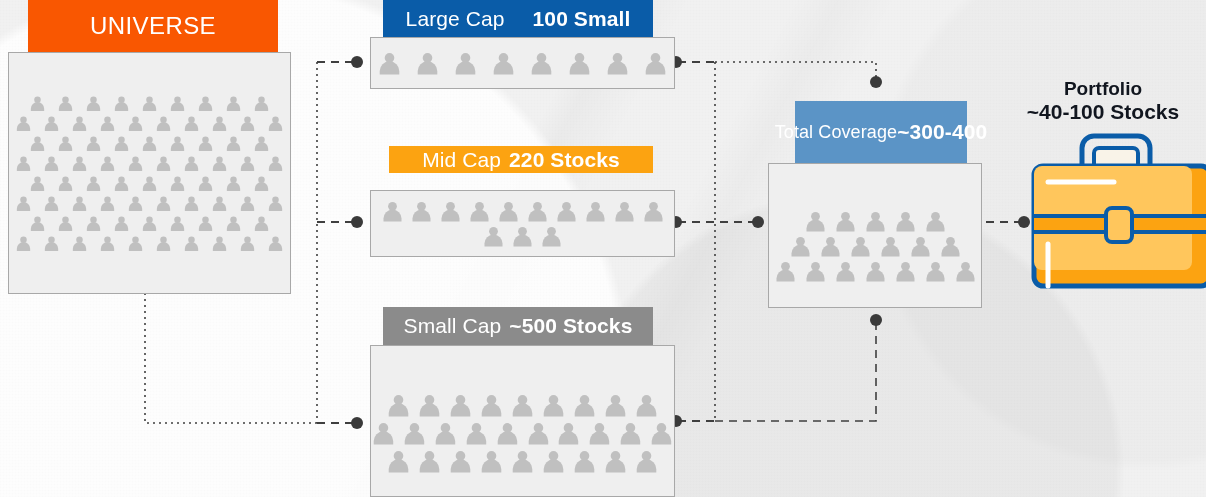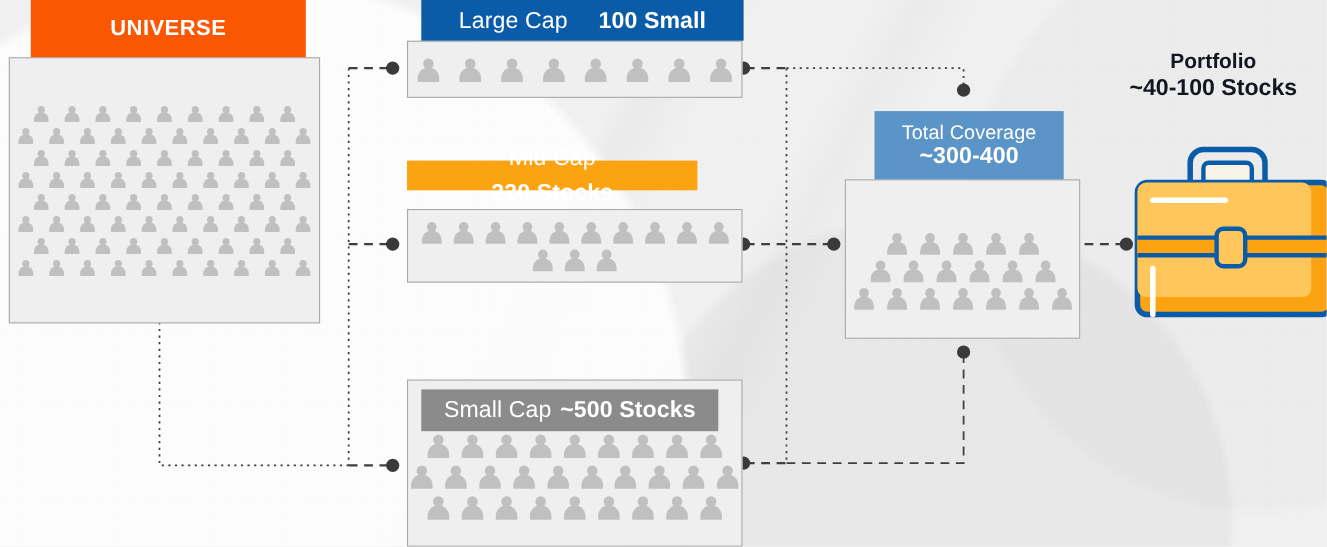--- a/index.html
+++ b/index.html
@@ -29,25 +29,25 @@
 
   
   .panel{position:absolute;background:#efefef;border:1px solid #a8a8a8;box-sizing:border-box;}
 
   .tag{position:absolute;box-sizing:border-box;display:flex;align-items:center;
        justify-content:center;color:#ffffff;white-space:nowrap;letter-spacing:.1px;}
   .tag .lt{font-weight:400;}
   .tag .st{font-weight:700;}
 
   .tag-universe{flex-direction:column;line-height:1.12;}
-  .tag-universe .lt{font-weight:700;font-size:20px;letter-spacing:.4px;}
+  .tag-universe .lt{font-weight:400;font-size:24px;letter-spacing:.4px;}
   .tag-universe .st{font-weight:700;font-size:22px;}
 
   .tag-row{gap:8px;font-size:21px;}
-  .tag-col{flex-direction:column;line-height:1.12;}
+  .tag-col{flex-direction:row;line-height:1.12;}
   .tag-col .lt{font-size:18px;}
   .tag-col .st{font-size:21px;}
 
   
   .people{position:absolute;left:0;top:0;right:0;bottom:0;}
   .prow{display:flex;justify-content:center;}
   .person{display:block;}
 
   
   .pf-label{position:absolute;text-align:center;color:#11161f;line-height:1.15;}
@@ -457,21 +457,21 @@
             <circle cx="12" cy="6.6" r="4.6" fill="#c0c0c0"></circle>
             <path d="M2.6,22.5 v-3.2 a9.4,9.4 0 0 1 18.8,0 v3.2 z" fill="#c0c0c0"></path>
           </svg>
           <svg viewBox="0 0 24 24" width="25" height="25" class="person">
             <circle cx="12" cy="6.6" r="4.6" fill="#c0c0c0"></circle>
             <path d="M2.6,22.5 v-3.2 a9.4,9.4 0 0 1 18.8,0 v3.2 z" fill="#c0c0c0"></path>
           </svg>
         </div>
       </div>
   </div>
-  <div class="tag tag-row" style="left:383px;top:0px;width:293px;height:37px;background:#0a5ca8;gap:28px;">
+  <div class="tag tag-row" style="left:383px;top:0px;width:270px;height:37px;background:#0a5ca8;gap:28px;">
     <span class="lt">Large Cap</span>
     <span class="st">100 Small</span>
   </div>
 
   <div class="panel" style="left:370px;top:190px;width:305px;height:67px;">
     <div class="people" style="display: flex; flex-direction: column; justify-content: center; gap: 2px;">
         <div class="prow" style="gap: 6px;">
           <svg viewBox="0 0 24 24" width="23" height="23" class="person">
             <circle cx="12" cy="6.6" r="4.6" fill="#c0c0c0"></circle>
             <path d="M2.6,22.5 v-3.2 a9.4,9.4 0 0 1 18.8,0 v3.2 z" fill="#c0c0c0"></path>
@@ -522,21 +522,21 @@
             <circle cx="12" cy="6.6" r="4.6" fill="#c0c0c0"></circle>
             <path d="M2.6,22.5 v-3.2 a9.4,9.4 0 0 1 18.8,0 v3.2 z" fill="#c0c0c0"></path>
           </svg>
           <svg viewBox="0 0 24 24" width="23" height="23" class="person">
             <circle cx="12" cy="6.6" r="4.6" fill="#c0c0c0"></circle>
             <path d="M2.6,22.5 v-3.2 a9.4,9.4 0 0 1 18.8,0 v3.2 z" fill="#c0c0c0"></path>
           </svg>
         </div>
       </div>
   </div>
-  <div class="tag tag-row" style="left:370px;top:146px;width:264px;height:27px;background:#fca311;flex-direction:column;">
+  <div class="tag tag-row" style="left:389px;top:146px;width:264px;height:27px;background:#fca311;">
     <span class="lt">Mid Cap</span>
     <span class="st">220 Stocks</span>
   </div>
 
   <div class="panel" style="left:370px;top:345px;width:305px;height:152px;">
     <div class="people" style="padding-top: 24px; box-sizing: border-box; display: flex; flex-direction: column; justify-content: center; gap: 3px;">
         <div class="prow" style="gap: 6px;">
           <svg viewBox="0 0 24 24" width="25" height="25" class="person">
             <circle cx="12" cy="6.6" r="4.6" fill="#c0c0c0"></circle>
             <path d="M2.6,22.5 v-3.2 a9.4,9.4 0 0 1 18.8,0 v3.2 z" fill="#c0c0c0"></path>
@@ -649,21 +649,21 @@
             <circle cx="12" cy="6.6" r="4.6" fill="#c0c0c0"></circle>
             <path d="M2.6,22.5 v-3.2 a9.4,9.4 0 0 1 18.8,0 v3.2 z" fill="#c0c0c0"></path>
           </svg>
           <svg viewBox="0 0 24 24" width="25" height="25" class="person">
             <circle cx="12" cy="6.6" r="4.6" fill="#c0c0c0"></circle>
             <path d="M2.6,22.5 v-3.2 a9.4,9.4 0 0 1 18.8,0 v3.2 z" fill="#c0c0c0"></path>
           </svg>
         </div>
       </div>
   </div>
-  <div class="tag tag-row" style="left:383px;top:307px;width:270px;height:38px;background:#8b8b8b;margin-top:47px;">
+  <div class="tag tag-row" style="left:383px;top:307px;width:270px;height:38px;background:#8b8b8b;">
     <span class="lt">Small Cap</span>
     <span class="st">~500 Stocks</span>
   </div>
 
   <div class="panel" style="left:768px;top:163px;width:214px;height:145px;">
     <div class="people" style="padding-top: 21px; box-sizing: border-box; display: flex; flex-direction: column; justify-content: center; gap: 2px;">
         <div class="prow" style="gap: 7px;">
           <svg viewBox="0 0 24 24" width="23" height="23" class="person">
             <circle cx="12" cy="6.6" r="4.6" fill="#c0c0c0"></circle>
             <path d="M2.6,22.5 v-3.2 a9.4,9.4 0 0 1 18.8,0 v3.2 z" fill="#c0c0c0"></path>
@@ -741,21 +741,21 @@
             <path d="M2.6,22.5 v-3.2 a9.4,9.4 0 0 1 18.8,0 v3.2 z" fill="#c0c0c0"></path>
           </svg>
         </div>
       </div>
   </div>
   <div class="tag tag-col" style="left:795px;top:101px;width:172px;height:62px;background:#5b94c6;">
     <span class="lt">Total Coverage</span>
     <span class="st">~300-400</span>
   </div>
 
-  <div class="pf-label" style="left:1000px;top:46px;width:206px;text-align:center;">
+  <div class="pf-label" style="left:1000px;top:78px;width:206px;text-align:center;">
     <span class="l1">Portfolio</span>
     <span class="l2">~40-100 Stocks</span>
   </div>
 
   <svg style="position:absolute;left:1022px;top:126px;width:188px;height:164px;" viewBox="0 0 188 164">
 
     <path d="M60,48 L60,22 a12,12 0 0 1 12,-12 L116,10 a12,12 0 0 1 12,12 L128,48" fill="none" stroke="#0a5ca8" stroke-width="5"></path>
     <path d="M72,48 L72,27 a5,5 0 0 1 5,-5 L111,22 a5,5 0 0 1 5,5 L116,48" fill="#f9f3e8" stroke="#0a5ca8" stroke-width="4"></path>
 
     <rect x="12" y="40" width="176" height="120" rx="9" fill="#fca311" stroke="#0a5ca8" stroke-width="5"></rect>

